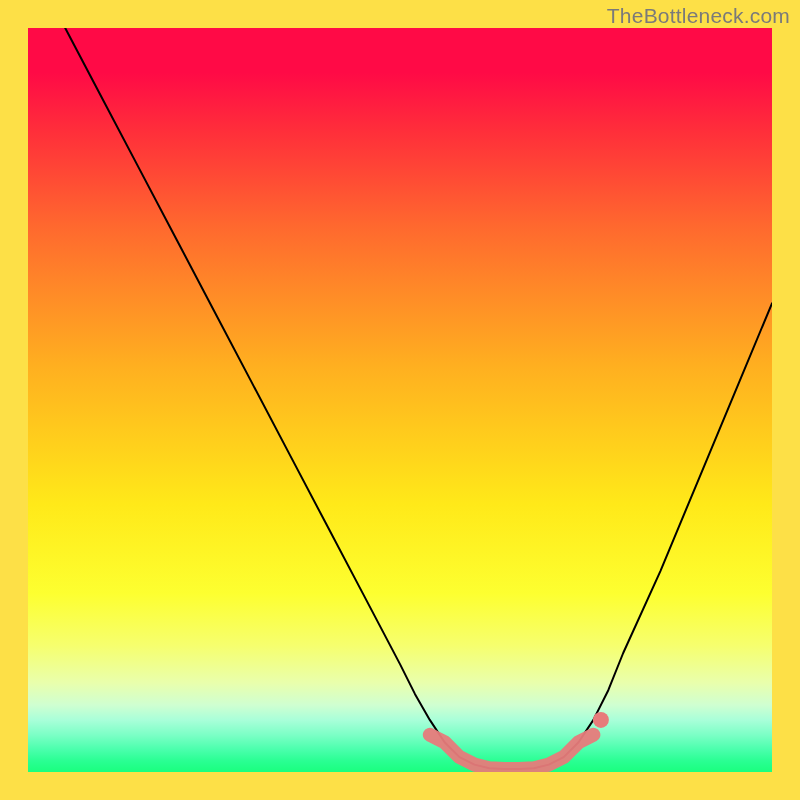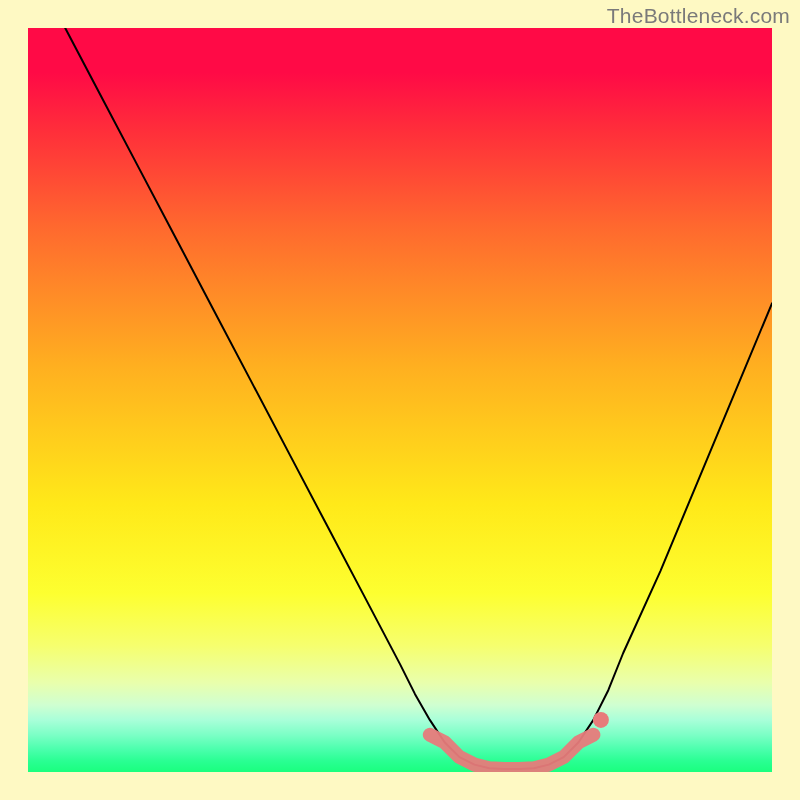--- a/index.html
+++ b/index.html
@@ -10,21 +10,21 @@
     background: #000;
     overflow: hidden;
     font-family: Arial, Helvetica, sans-serif;
   }
   .frame {
     position: absolute;
     left: 0;
     top: 0;
     width: 800px;
     height: 800px;
-    background: #fef9c3;
+    background: #fde047;
   }
   .plot {
     position: absolute;
     left: 28px;
     top: 28px;
     width: 744px;
     height: 744px;
     overflow: hidden;
   }
   .gradient {

